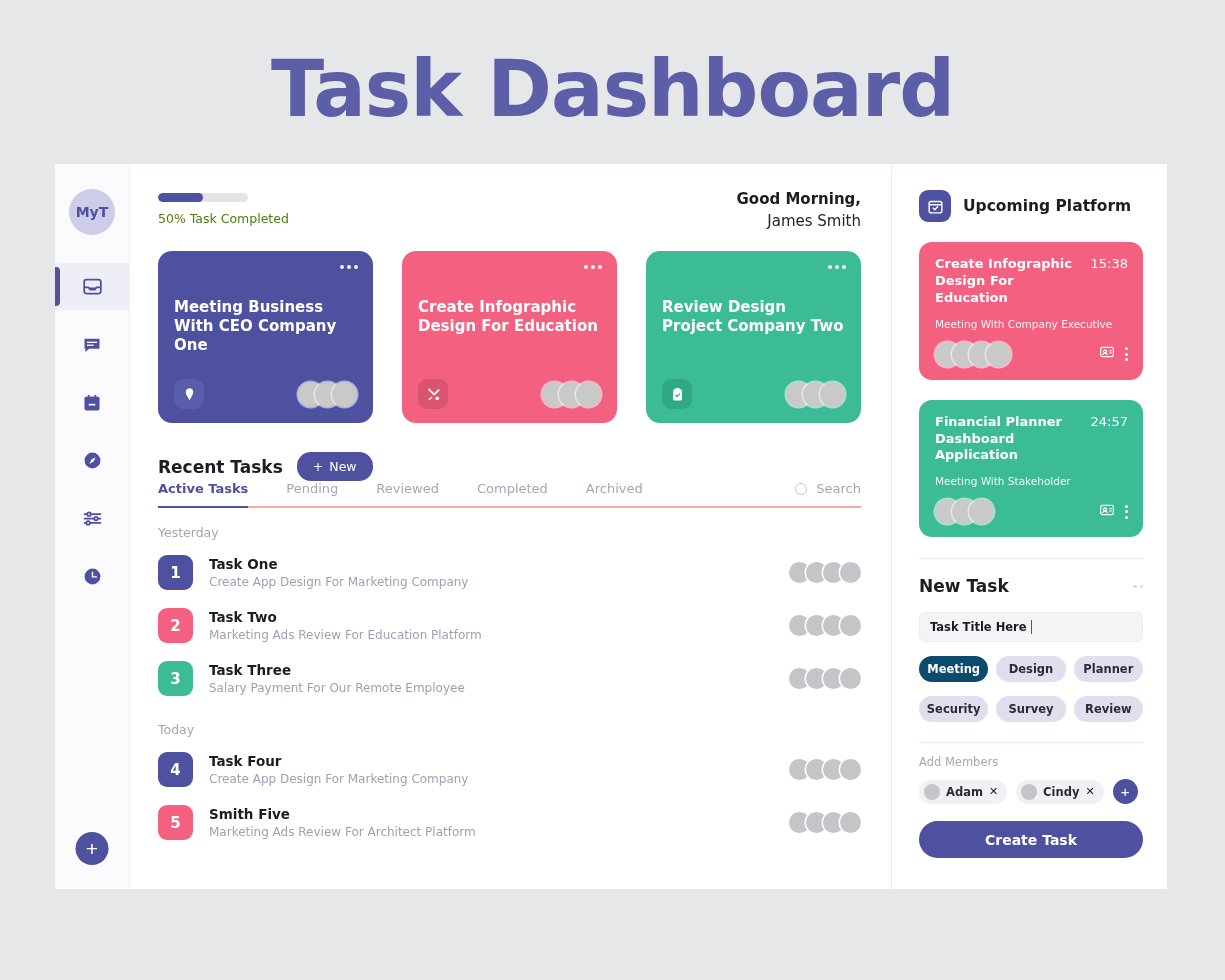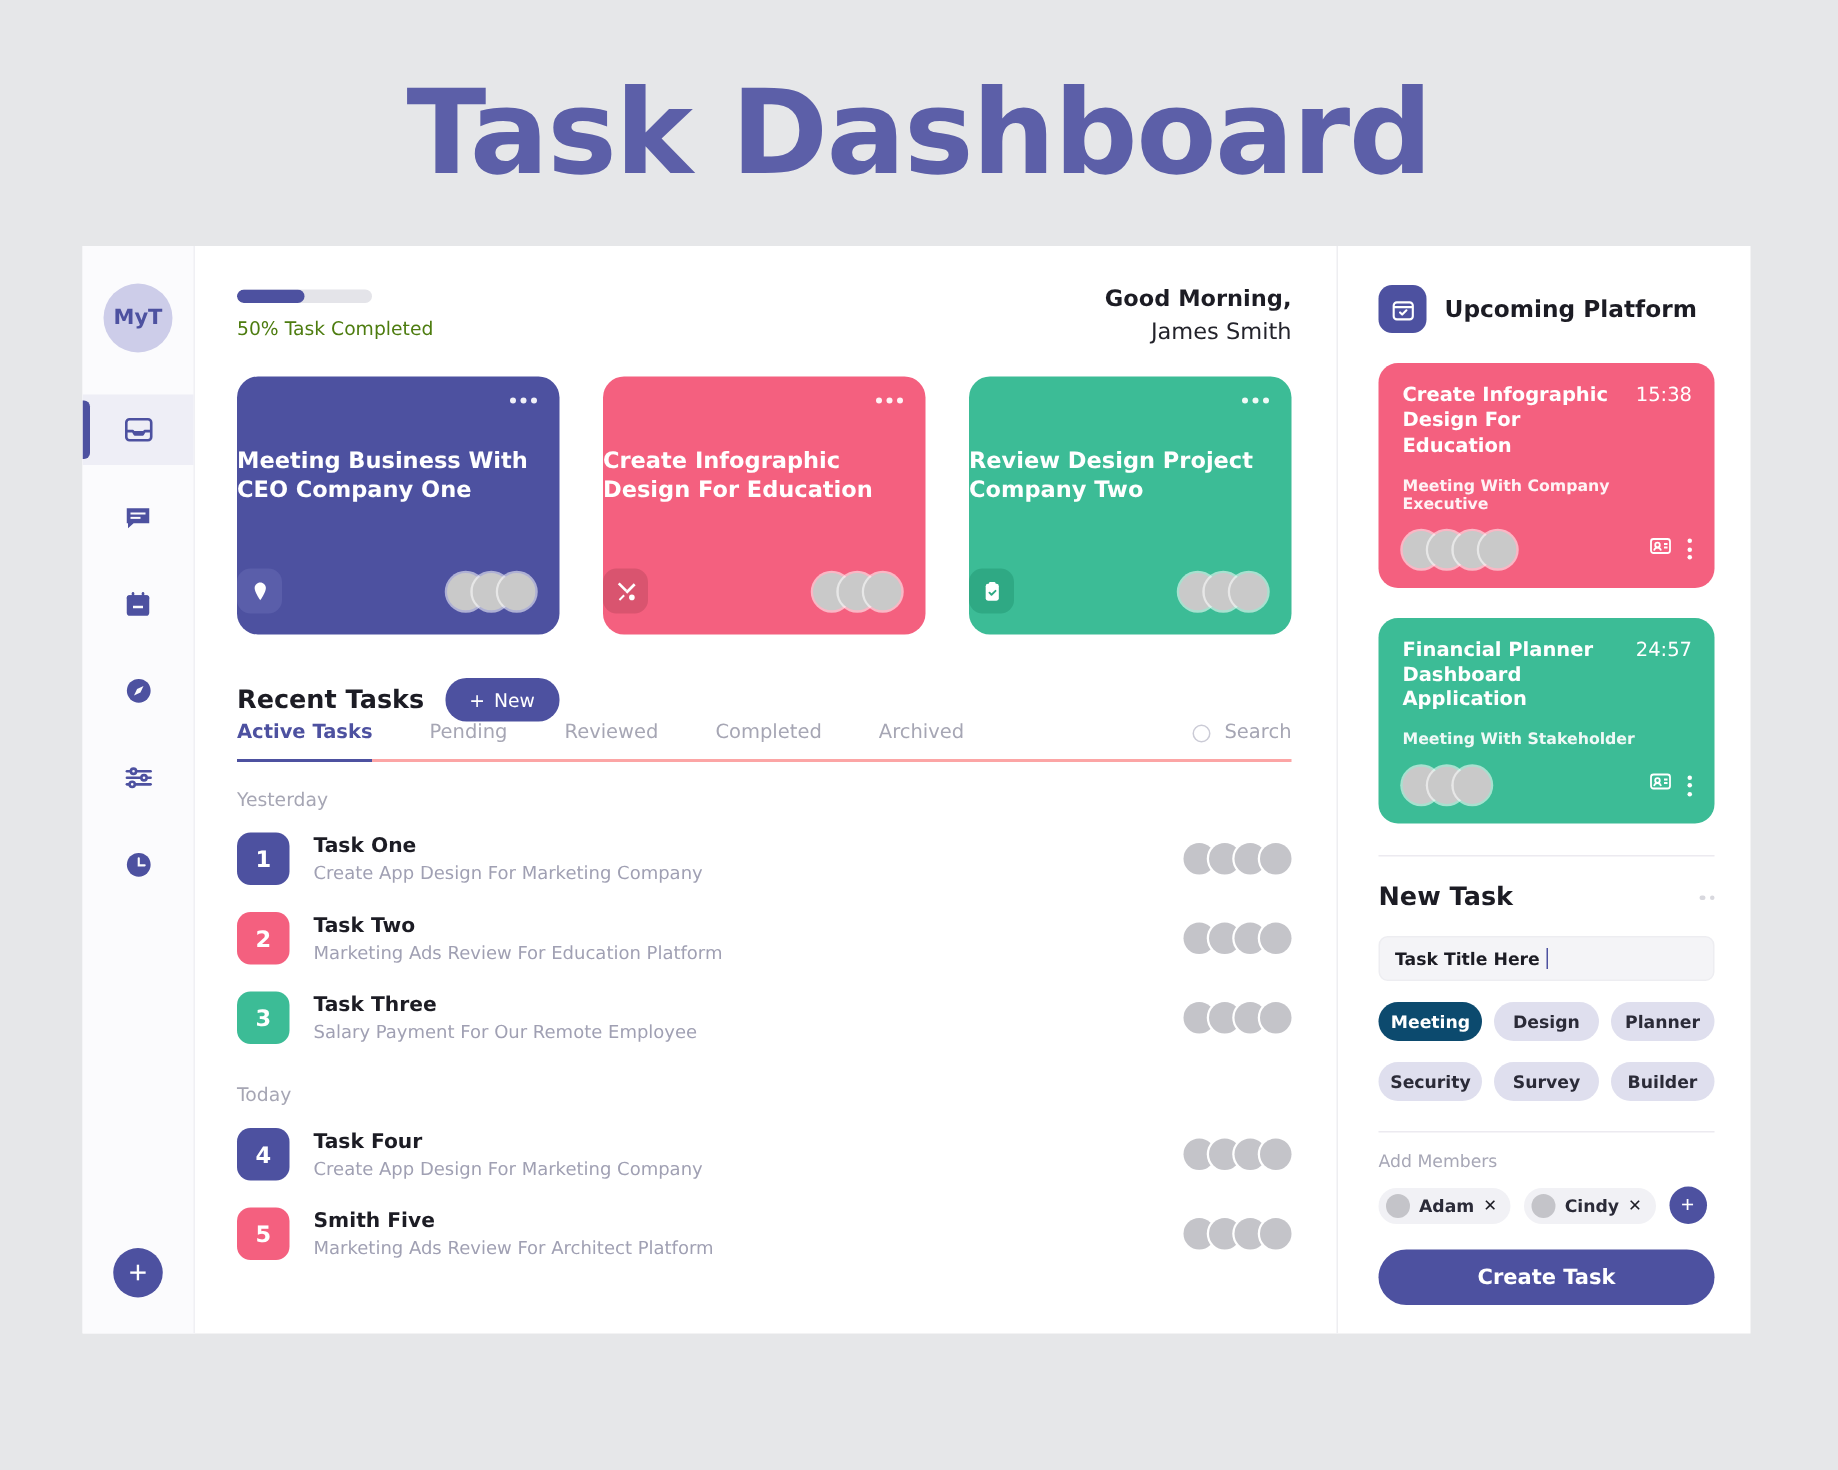--- a/index.html
+++ b/index.html
@@ -88,21 +88,21 @@
     font-family: "DejaVu Sans", sans-serif;
   }
   .greeting { text-align: right; font-family: "DejaVu Sans", sans-serif; }
   .greeting .l1 { font-size: 15px; font-weight: 700; color: #1c1c24; }
   .greeting .l2 { font-size: 15px; font-weight: 400; color: #23232b; margin-top: 4px; }
 
   
   .cards { display: flex; gap: 29px; margin-top: 21px; }
   .card {
     flex: 1 1 0; height: 172px; border-radius: 14px;
-    padding: 15px 16px 14px 0;
+    padding: 15px 16px 14px 16px;
     position: relative; color: #fff;
     display: flex; flex-direction: column;
   }
   .card .dots {
     position: absolute; top: 14px; right: 15px;
     display: flex; gap: 3px;
   }
   .card .dots i { width: 4px; height: 4px; border-radius: 50%; background: rgba(255,255,255,.92); display:block; }
   .card-title {
     margin-top: 32px; font-size: 15px; font-weight: 700; line-height: 1.25;
@@ -192,21 +192,21 @@
   }
   .sched-title { font-size: 15.5px; font-weight: 700; color: #1c1c24; font-family: "DejaVu Sans", sans-serif; }
 
   .sched-card {
     margin-top: 20px; border-radius: 13px; padding: 14px 15px 13px 16px;
     color: #fff;
   }
   .sched-top { display: flex; justify-content: space-between; align-items: flex-start; gap: 8px; }
   .sched-card-title { font-size: 13px; font-weight: 700; line-height: 1.3; font-family: "DejaVu Sans", sans-serif; }
   .sched-time { font-size: 13px; font-weight: 400; white-space: nowrap; font-family: "DejaVu Sans", sans-serif; }
-  .sched-sub { font-size: 10.5px; font-weight: 700; margin-top: 11px; opacity: .92; font-family: "DejaVu Sans", sans-serif; }
+  .sched-sub { font-size: 10.5px; font-weight: 400; margin-top: 11px; opacity: .92; font-family: "DejaVu Sans", sans-serif; }
   .sched-bottom { display: flex; align-items: center; justify-content: space-between; margin-top: 12px; }
   .sched-actions { display: flex; align-items: center; gap: 10px; }
   .vdots { display: flex; flex-direction: column; gap: 2.5px; cursor: pointer; }
   .vdots i { width: 3px; height: 3px; border-radius: 50%; background: #fff; display: block; }
 
   .divider { border-top: 1px solid #eceaf0; margin: 21px 0 0 0; }
 
   .newtask-head {
     display: flex; align-items: center; justify-content: space-between;
     margin-top: 17px;
@@ -608,21 +608,21 @@
       </div>
 
       <div class="chips">
         <div class="chip active">Meeting</div>
         <div class="chip">Design</div>
         <div class="chip">Planner</div>
       </div>
       <div class="chips">
         <div class="chip">Security</div>
         <div class="chip">Survey</div>
-        <div class="chip">Builder</div>
+        <div class="chip">Review</div>
       </div>
 
       <div class="divider2"></div>
 
       <div class="addmembers-label">Add Members</div>
 
       <div class="members">
         <div class="member">
           <span class="mav"></span>
           <span>Adam</span>

